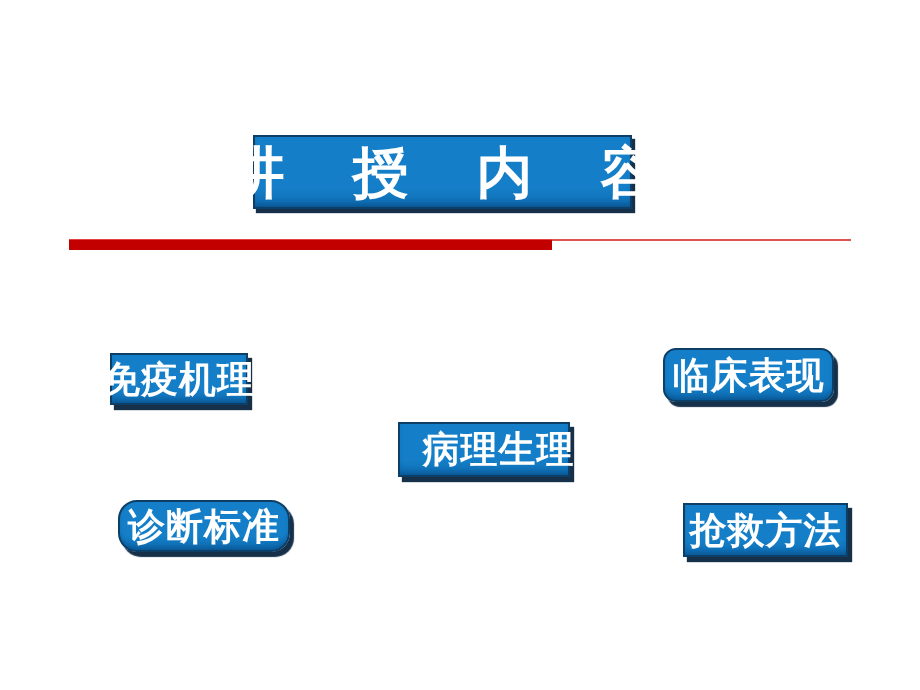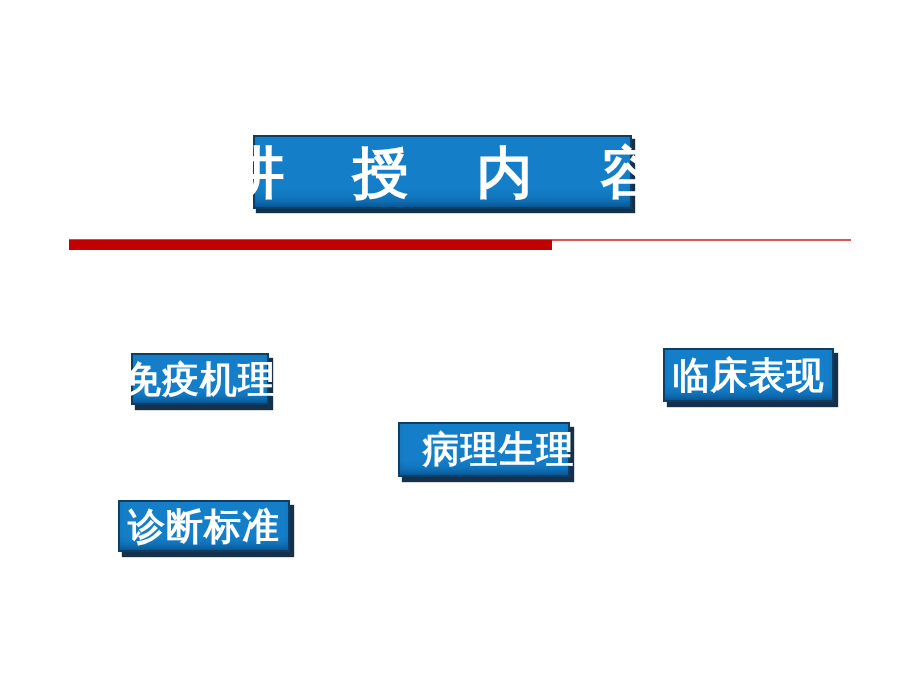--- a/index.html
+++ b/index.html
@@ -78,24 +78,24 @@
     cursor: pointer;
   }
   .topic-label {
     color: var(--text, #FFFFFF);
     font-size: 37px;
     font-weight: bold;
     letter-spacing: 1px;
     white-space: nowrap;
     line-height: 1;
   }
-  .topic-immune     { left: 131px; top: 353px; width: 138px; height: 52px; }
-  .topic-clinical   { left: 663px; top: 348px; width: 171px; height: 54px; }
+  .topic-immune     { left: 110px; top: 353px; width: 138px; height: 52px; }
+  .topic-clinical   { left: 663px; top: 348px; width: 171px; height: 54px; border-radius: 13px; }
   .topic-patho      { left: 398px; top: 422px; width: 172px; height: 55px; padding-left: 29px; }
-  .topic-diagnosis  { left: 118px; top: 500px; width: 172px; height: 52px; }
+  .topic-diagnosis  { left: 118px; top: 500px; width: 172px; height: 52px; border-radius: 19px; }
   .topic-rescue     { left: 683px; top: 503px; width: 165px; height: 54px; }
 </style>
 </head>
 <body>
 
 <div class="slide">
 
   <div class="title-box">
     <span class="title-text">讲　授　内　容</span>
   </div>
@@ -112,14 +112,17 @@
   </div>
 
   <div class="topic-box topic-patho">
     <span class="topic-label">病理生理</span>
   </div>
 
   <div class="topic-box topic-diagnosis">
     <span class="topic-label">诊断标准</span>
   </div>
 
+  <div class="topic-box topic-rescue">
+    <span class="topic-label">抢救方法</span>
+  </div>
 
 </div>
 
 </body></html>

